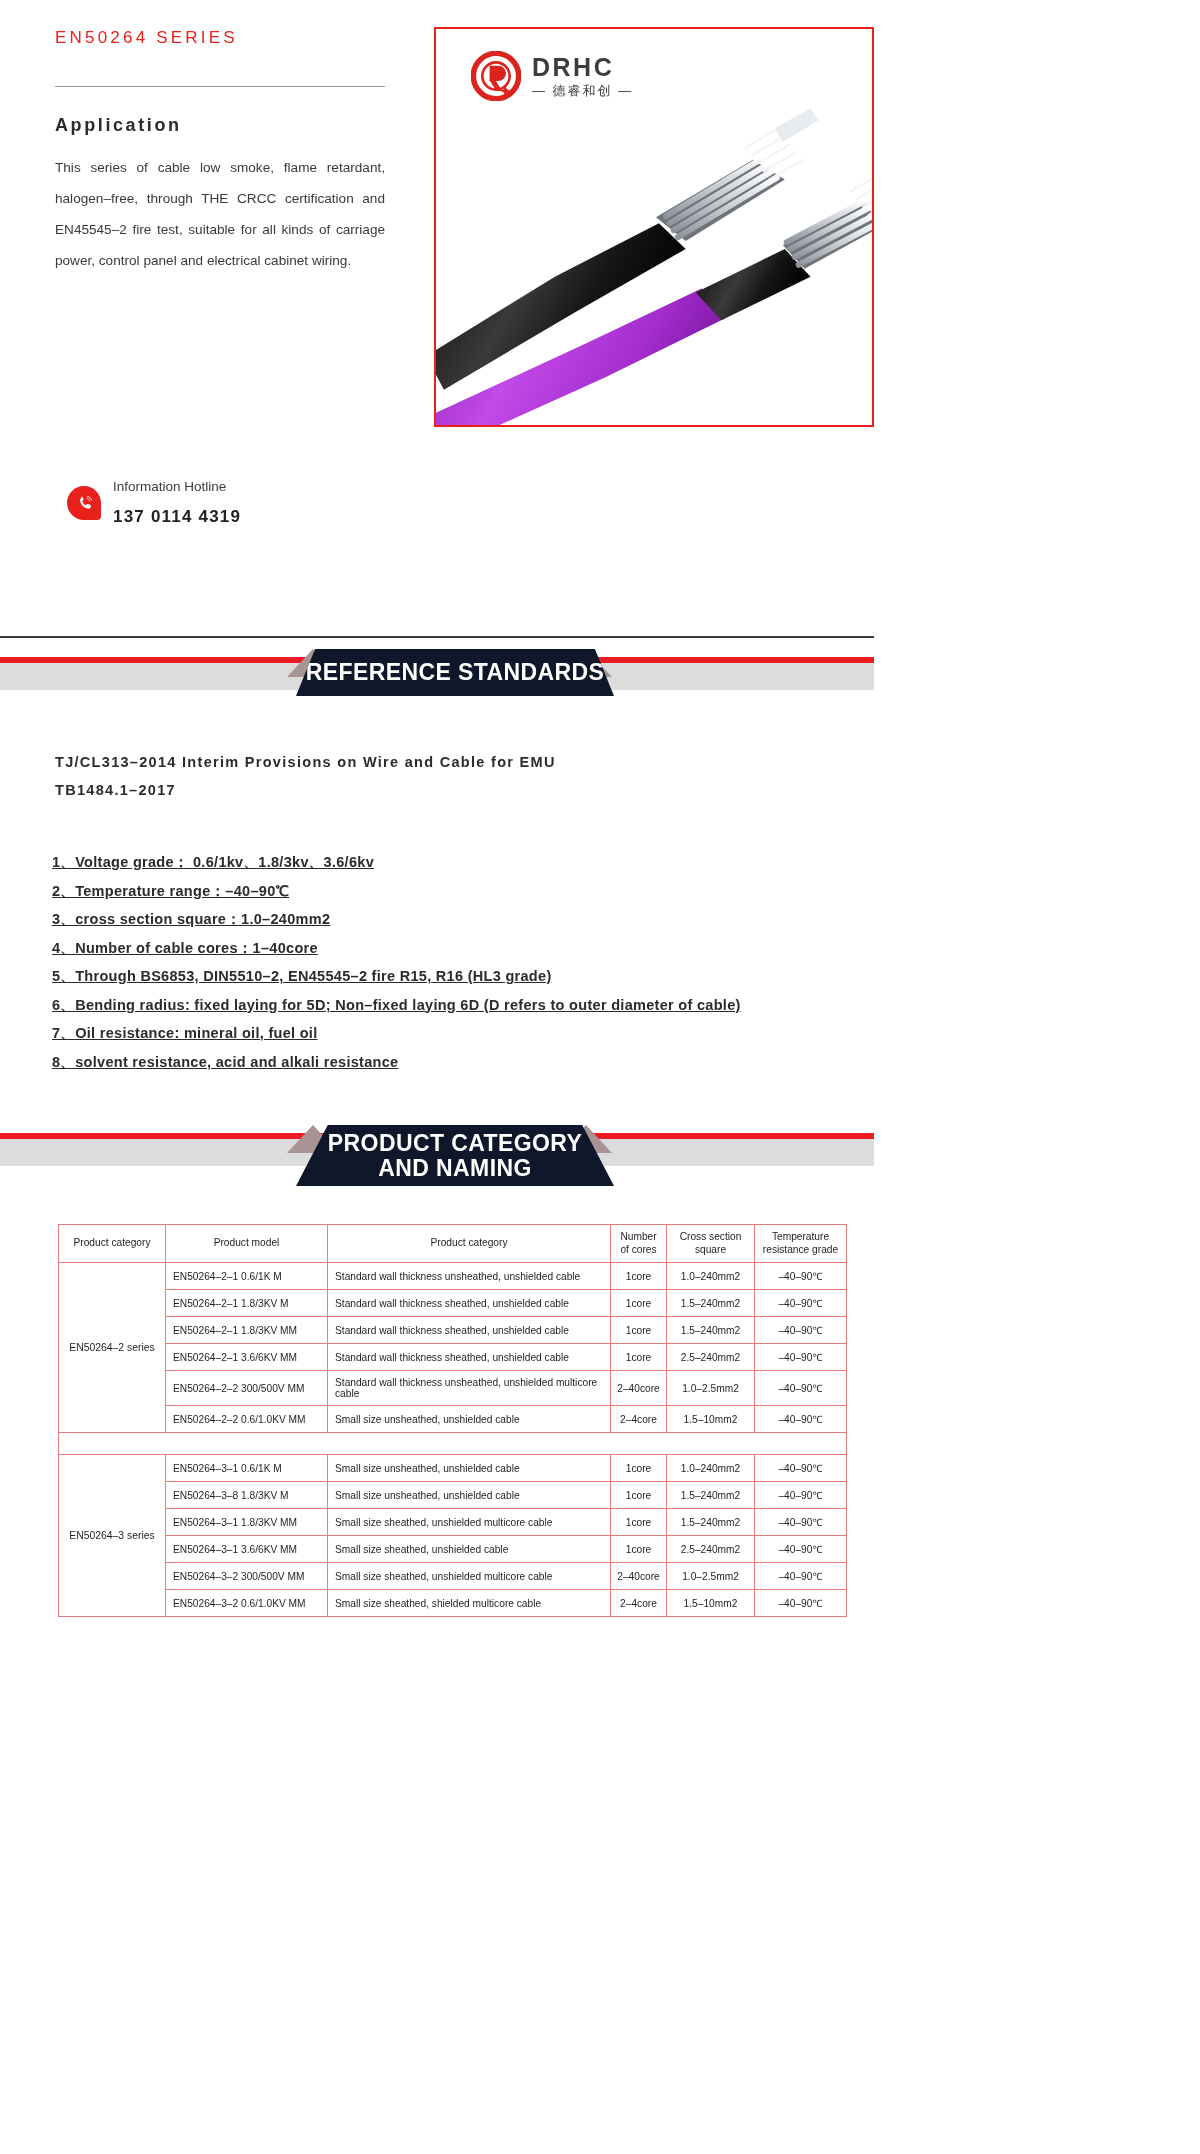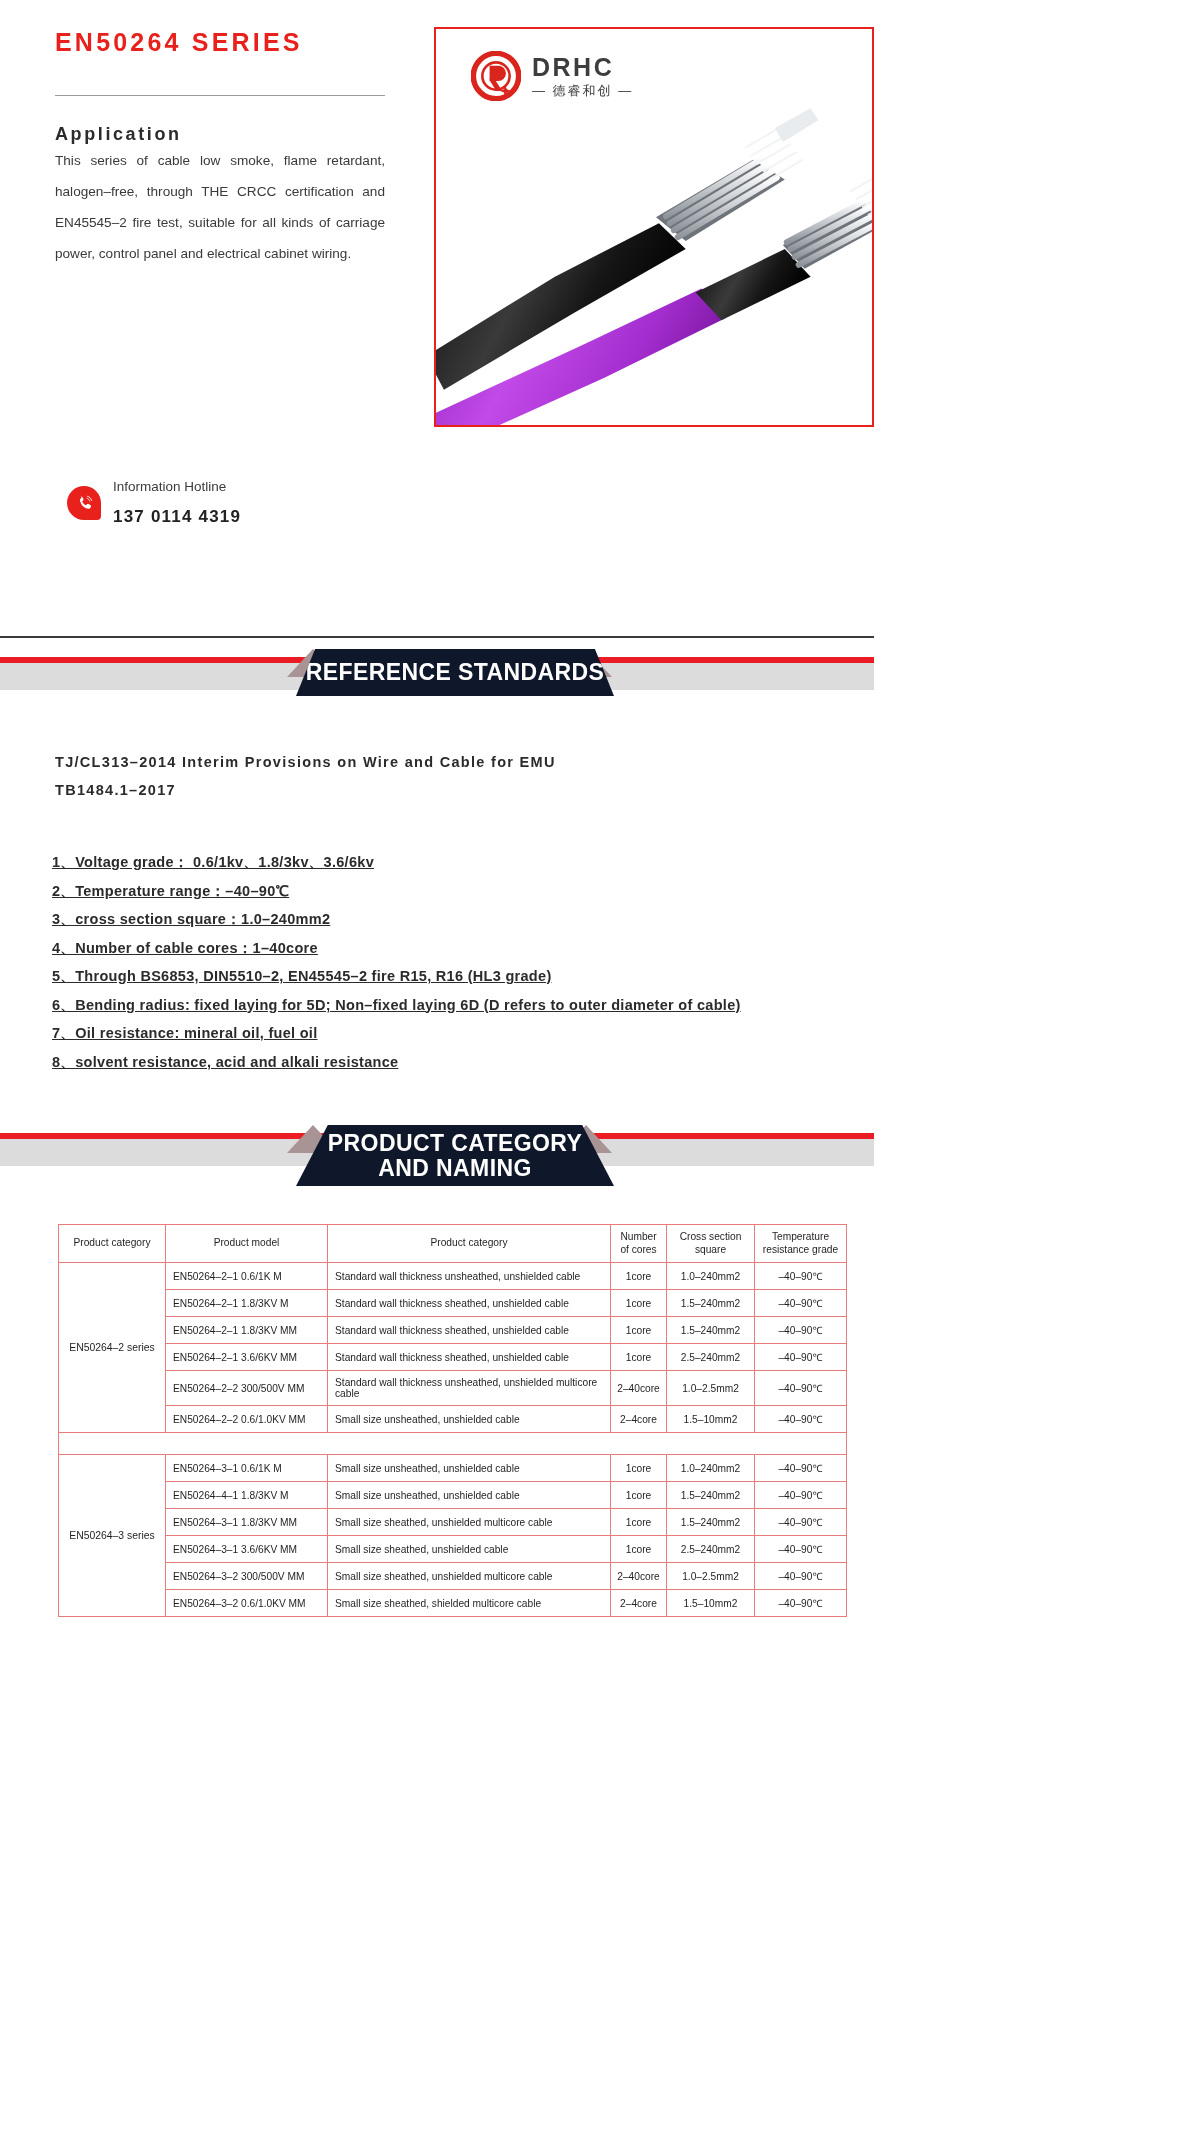--- a/index.html
+++ b/index.html
@@ -11,33 +11,34 @@
     color: #2b2b2b;
   }
   .page { position: relative; width: 1200px; height: 2154px; overflow: hidden; }
 
   
   .hero { position: relative; width: 100%; height: 640px; }
 
   .hero-left { position: absolute; left: 55px; top: 28px; width: 400px; }
   .series-title {
     color: #e8211c;
-    font-size: 25px;
-    font-weight: bold;
+    font-size: 17px;
+    font-weight: normal;
     letter-spacing: 3.2px;
   }
   .hero-rule { margin-top: 38px; width: 330px; height: 1px; background: #9a9a9a; }
   .app-title {
     margin-top: 28px;
     font-size: 18px;
     font-weight: bold;
     letter-spacing: 2.6px;
     color: #2b2b2b;
   }
   .app-body {
+    margin-top: 16px;
     width: 330px;
     font-size: 13.6px;
     line-height: 31px;
     text-align: justify;
     color: #3a3a3a;
   }
 
   .hotline { position: absolute; left: 67px; top: 478px; display: flex; align-items: center; }
   .phone-badge {
     width: 34px; height: 34px; flex: none; position: relative;
@@ -358,21 +359,21 @@
 
         <tr>
           <td class="group" rowspan="6">EN50264–3 series</td>
           <td class="lft">EN50264–3–1  0.6/1K  M</td>
           <td class="lft">Small size unsheathed, unshielded cable</td>
           <td class="ctr">1core</td>
           <td class="ctr">1.0–240mm2</td>
           <td class="ctr">–40–90℃</td>
         </tr>
         <tr>
-          <td class="lft">EN50264–4–1  1.8/3KV M</td>
+          <td class="lft">EN50264–3–8  1.8/3KV M</td>
           <td class="lft">Small size unsheathed, unshielded cable</td>
           <td class="ctr">1core</td>
           <td class="ctr">1.5–240mm2</td>
           <td class="ctr">–40–90℃</td>
         </tr>
         <tr>
           <td class="lft">EN50264–3–1  1.8/3KV  MM</td>
           <td class="lft">Small size sheathed, unshielded multicore cable</td>
           <td class="ctr">1core</td>
           <td class="ctr">1.5–240mm2</td>

